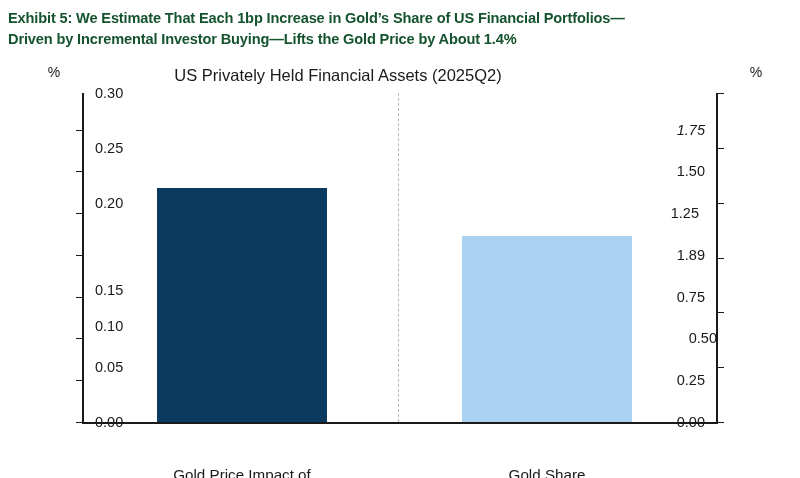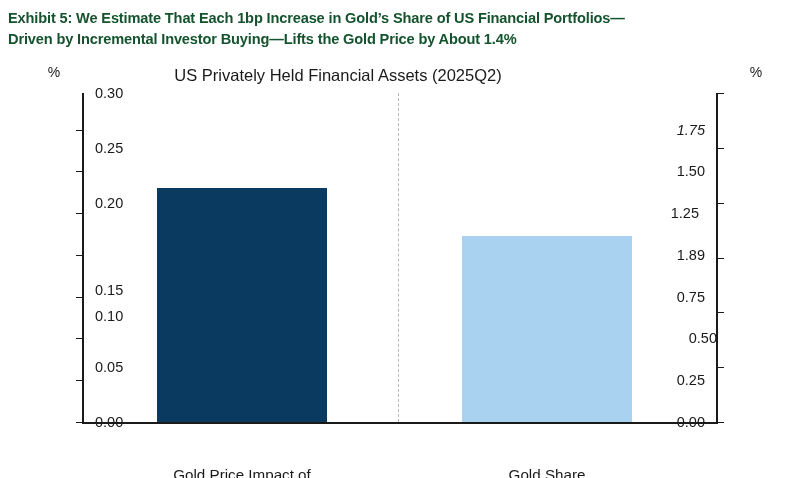--- a/index.html
+++ b/index.html
@@ -180,21 +180,21 @@
         <div class="tlabel-left" style="top: 78.4924px; right: 12px;">1.50</div>
         <div class="tick-left" style="top: 36.7411px;"></div>
         <div class="tlabel-left" style="top: 36.7411px; right: 12px; font-style: italic;">1.75</div>
       </div>
     <div id="right-ticks">
         <div class="tick-right" style="top: 329px;"></div>
         <div class="tlabel-right" style="top: 329px;">0.00</div>
         <div class="tick-right" style="top: 274.167px;"></div>
         <div class="tlabel-right" style="top: 274.167px;">0.05</div>
         <div class="tick-right" style="top: 219.333px;"></div>
-        <div class="tlabel-right" style="top: 223px;">0.10</div>
+        <div class="tlabel-right" style="top: 233px;">0.10</div>
         <div class="tick-right" style="top: 164.5px;"></div>
         <div class="tlabel-right" style="top: 164.5px; margin-top: 32px;">0.15</div>
         <div class="tick-right" style="top: 109.667px;"></div>
         <div class="tlabel-right" style="top: 109.667px;">0.20</div>
         <div class="tick-right" style="top: 54.8333px;"></div>
         <div class="tlabel-right" style="top: 54.8333px;">0.25</div>
         <div class="tick-right" style="top: 0px;"></div>
         <div class="tlabel-right" style="top: 0px;">0.30</div>
       </div>
 

